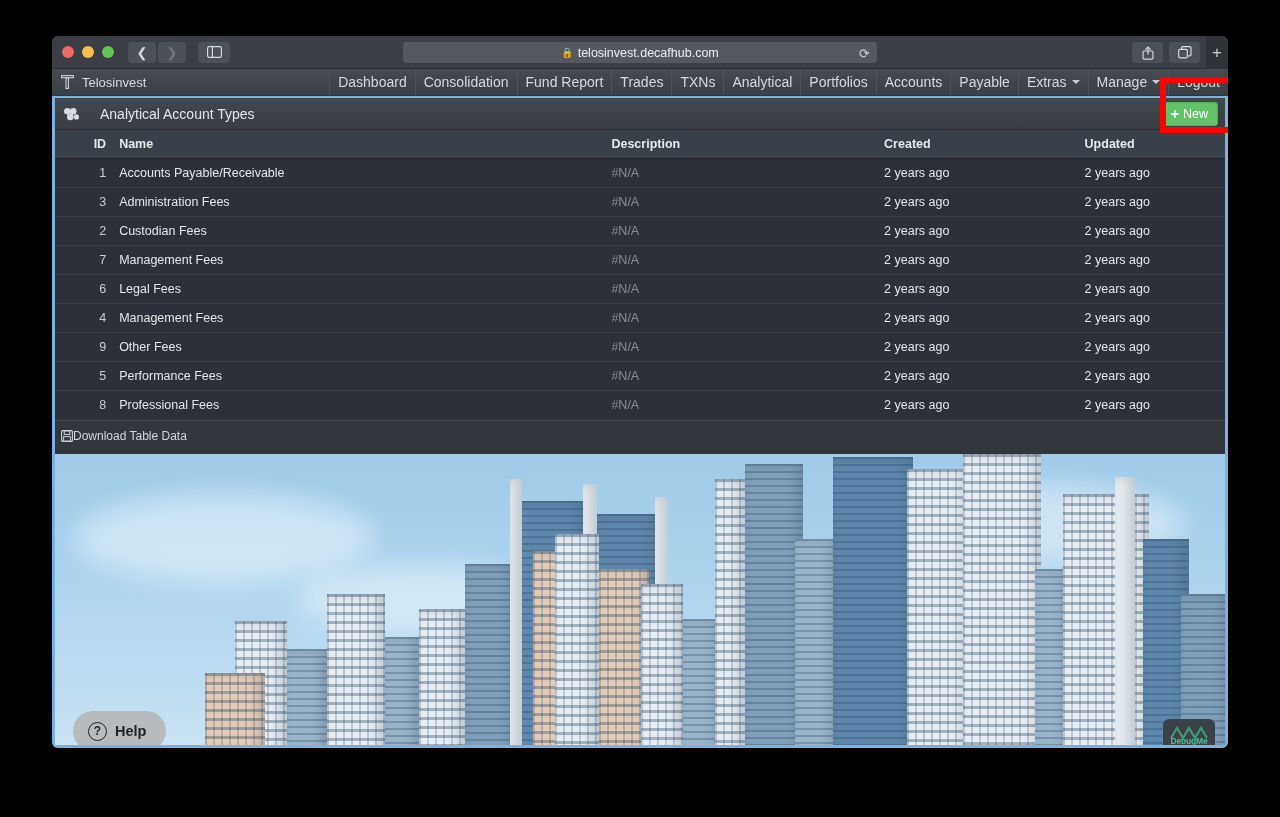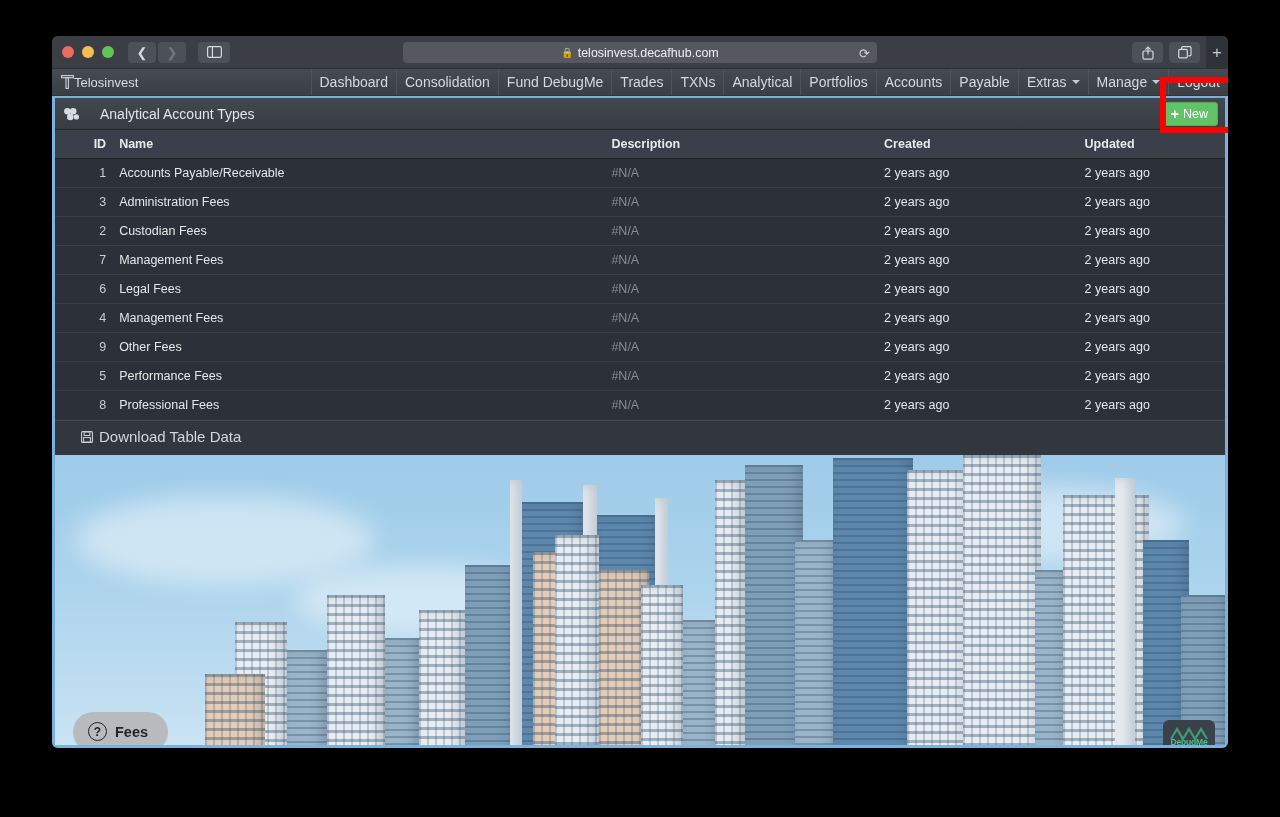--- a/index.html
+++ b/index.html
@@ -87,21 +87,21 @@
 
   
   .appbar {
     height: 27px;
     background: linear-gradient(#464b52, #3a3e45);
     display: flex; align-items: stretch;
     border-bottom: 1px solid #30343a;
     position: relative;
   }
   .brand {
-    display: flex; align-items: center; 
+    display: flex; align-items: center; gap: 8px;
     padding: 0 12px 0 9px;
     color: #d8dbdf; font-size: 13px;
   }
   .brand-mark { width: 13px; height: 14px; }
   .appnav { margin-left: auto; display: flex; align-items: stretch; }
   .appnav a {
     display: flex; align-items: center;
     padding: 0 8px;
     color: #d5d8dc; font-size: 14px;
     text-decoration: none;
@@ -189,23 +189,23 @@
   td.created, th.created { width: 200px; }
   td.updated, th.updated { width: 140px; }
 
   
   .tfoot {
     background: #32373e;
     padding: 7px 0 8px 6px;
     border-top: 1px solid #454a52;
   }
   .dl-link {
-    color: #d3d6da; font-size: 15px;
+    color: #d3d6da; font-size: 12px;
     text-decoration: none;
-    display: inline-flex; align-items: center; gap: 6px; margin-left: 20px;
+    display: inline-flex; align-items: center; 
   }
 
   
   .photo {
     position: relative;
     height: 315px;
     overflow: hidden;
     background: linear-gradient(#9ecbe9 0%, #a9d2ec 35%, #bcdcf0 70%, #cfe6f4 100%);
   }
   .cloud {
@@ -327,21 +327,21 @@
       <span>Telosinvest</span>
     </div>
     <nav class="appnav">
       <a href="#">
           <span>Dashboard</span>
         </a>
       <a href="#">
           <span>Consolidation</span>
         </a>
       <a href="#">
-          <span>Fund DebugMe</span>
+          <span>Fund Report</span>
         </a>
       <a href="#">
           <span>Trades</span>
         </a>
       <a href="#">
           <span>TXNs</span>
         </a>
       <a href="#">
           <span>Analytical</span>
         </a>
@@ -555,21 +555,21 @@
       <div class="bld bl" style="left:1088px; width:46px; height:230px;">
           <div class="win-h"></div>
         </div>
       <div class="bld dk" style="left:1126px; width:48px; height:175px;">
           <div class="win-h"></div>
         </div>
       <div class="bld wt" style="left:1060px; width:20px; height:292px;"></div>
 
       <div class="help-btn">
         <span class="qmark">?</span>
-        <span>Fees</span>
+        <span>Help</span>
       </div>
 
       <div class="debugme">
         <svg class="dm-wave" viewBox="0 0 40 14">
           <path d="M2 12 L8 2 L14 12 L20 2 L26 12 L32 2 L38 12" fill="none" stroke="#3f9c76" stroke-width="2.2"></path>
         </svg>
         <span class="dm-text">DebugMe</span>
       </div>
     </div>
   </div>

